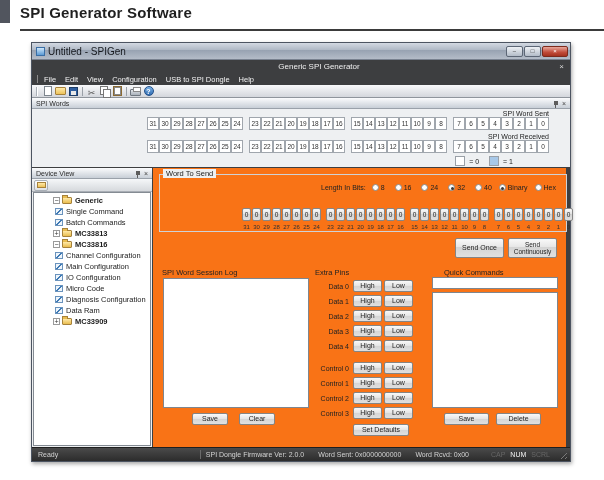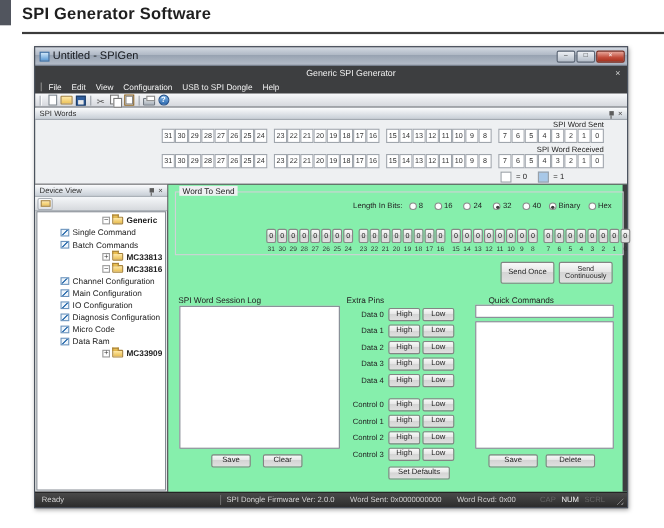--- a/index.html
+++ b/index.html
@@ -82,31 +82,31 @@
 
   .body-row { flex:1; display:flex; min-height:0; }
 
   .device-panel { width:121px; flex:none; display:flex; flex-direction:column; background:#eef0f2; border-right:1px solid #3d3e40; }
   .dv-toolbar { height:13px; flex:none; display:flex; align-items:center; padding:0 2px;
     background:linear-gradient(#f5f7f9,#d6d9dd); border-bottom:1px solid #a9aeb5; }
   .dv-btn { width:14px; height:11px; display:flex; align-items:center; justify-content:center; border:1px solid #aab0b7; border-radius:2px; background:linear-gradient(#fff,#dfe2e6); }
   .dv-folder { width:9px; height:6px; background:linear-gradient(#ffe9a8,#edc35a); border:1px solid #a7823a; }
   .dv-tree { flex:1; margin:0 1px 1px 1px; background:#fff; border:1px solid #848b93; padding-top:2px; overflow:hidden; }
   .tree-row { height:11px; display:flex; align-items:center; font-size:7.5px; color:#1b1b1b; white-space:nowrap; }
-  .tree-row.parent { padding-left:19px; font-weight:bold;margin-left:40px; }
+  .tree-row.parent { padding-left:19px; font-weight:bold; }
   .tree-row.child { padding-left:21px; font-weight:normal; }
   .expander { width:7px; height:7px; flex:none; border:1px solid #9a9a9a; background:#fff; color:#333;
     font-size:7px; line-height:5px; text-align:center; margin-right:2px; font-weight:normal; }
   .tree-folder { width:10px; height:7px; flex:none; background:linear-gradient(#ffe9a8,#e9bd4f); border:1px solid #a7823a; border-radius:1px; position:relative; margin-right:3px; }
   .tree-folder::before { content:''; position:absolute; left:-1px; top:-3px; width:4px; height:2px; background:#e9bd4f; border:1px solid #a7823a; border-bottom:none; }
   .tree-leaf { width:8px; height:7px; flex:none; border:1px solid #6a93bd;
     background:linear-gradient(135deg,#eef5fb 42%,#3f7ab5 42%,#3f7ab5 58%,#eef5fb 58%); margin-right:3px; }
 
   
-  .main { flex:1; position:relative; background:#86efac; border-right:4px solid #3d3e40; }
+  .main { flex:1; position:relative; background:#f97316; border-right:4px solid #3d3e40; }
   .group-box { position:absolute; left:6px; top:6px; width:408px; height:58px; border:1px solid #cfd2d6; }
   .group-label { position:absolute; left:10px; top:1px; font-size:7.5px; color:#222; background:#eef0f2; padding:0 3px; }
 
   .radio-row { position:absolute; left:168px; top:16px; right:10px; display:flex; align-items:center; }
   .radio-label-main { font-size:7px; color:#222; margin-right:6px; }
   .radio-set { display:flex; gap:10px; }
   .radio-set.fmt { margin-left:auto; gap:7px; }
   .radio-item { display:flex; align-items:center; gap:2px; font-size:7px; color:#222; }
   .radio { width:7px; height:7px; border:1px solid #8a8a8a; border-radius:50%; background:#fefefe; position:relative; display:inline-block; }
   .radio.checked::after { content:''; position:absolute; left:1.5px; top:1.5px; width:3px; height:3px; border-radius:50%; background:#3a3a3a; }
@@ -373,25 +373,25 @@
           <div class="tree-row child">
             <span class="tree-leaf"></span>
             <span class="tree-label">Main Configuration</span>
           </div>
           <div class="tree-row child">
             <span class="tree-leaf"></span>
             <span class="tree-label">IO Configuration</span>
           </div>
           <div class="tree-row child">
             <span class="tree-leaf"></span>
+            <span class="tree-label">Micro Code</span>
+          </div>
+          <div class="tree-row child">
+            <span class="tree-leaf"></span>
             <span class="tree-label">Diagnosis Configuration</span>
-          </div>
-          <div class="tree-row child">
-            <span class="tree-leaf"></span>
-            <span class="tree-label">Micro Code</span>
           </div>
           <div class="tree-row child">
             <span class="tree-leaf"></span>
             <span class="tree-label">Data Ram</span>
           </div>
           <div class="tree-row parent">
             <span class="expander">+</span>
             <span class="tree-folder"></span>
             <span class="tree-label">MC33909</span>
           </div>

